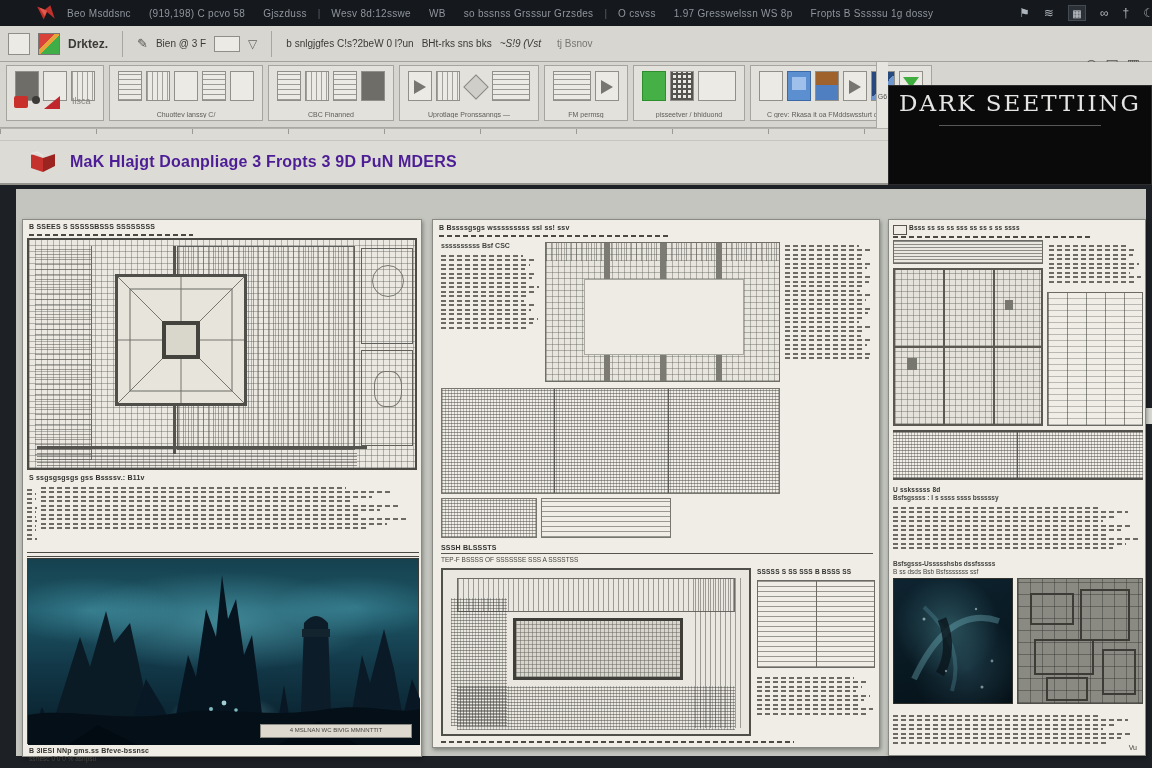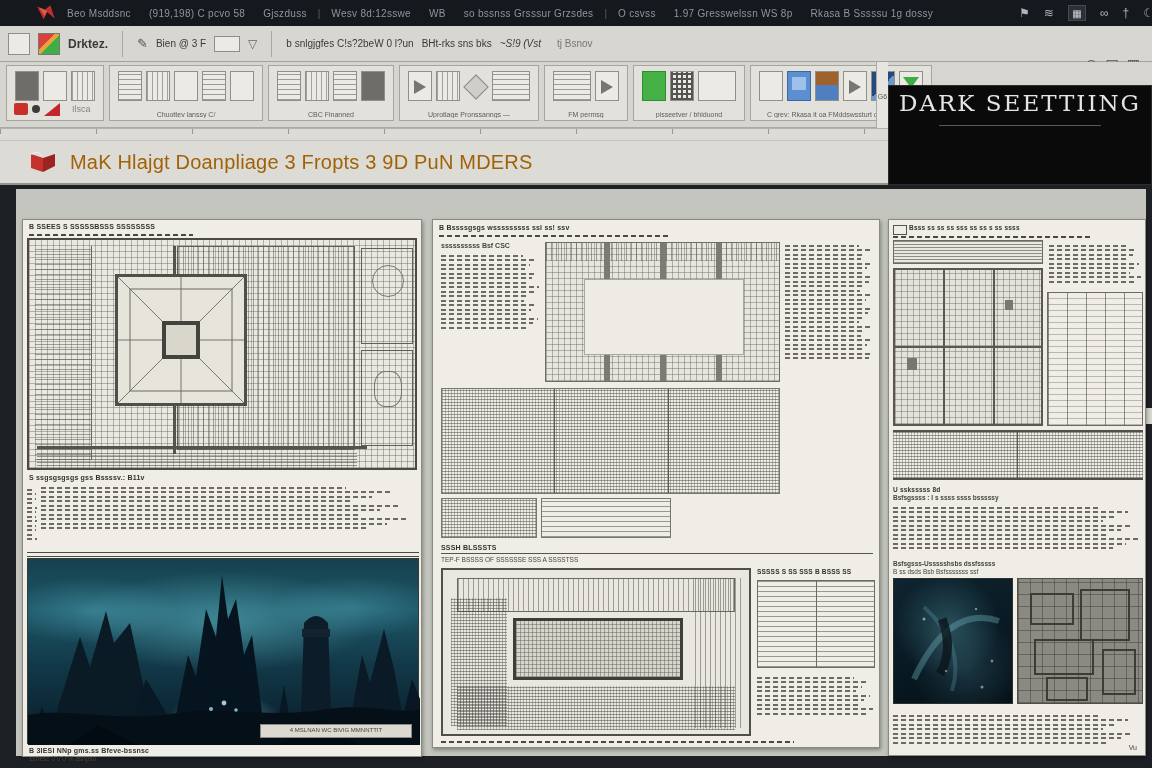--- a/index.html
+++ b/index.html
@@ -47,35 +47,35 @@
   .ic.diamond{border:none;background:none;}
   .ic.diamond::after{content:"";position:absolute;left:3px;top:7px;width:16px;height:16px;background:#cfcec8;
     border:1px solid #8a8984;transform:rotate(45deg);}
   .ic.arrow::after{content:"";position:absolute;left:5px;top:8px;border-left:12px solid #777670;
     border-top:7px solid transparent;border-bottom:7px solid transparent;}
   .ic.funnel{background:#eceae4;}
   .ic.funnel::after{content:"";position:absolute;left:3px;top:5px;border-left:8px solid transparent;
     border-right:8px solid transparent;border-top:11px solid #3fae3f;}
   .ic.funnel::before{content:"";position:absolute;left:10px;top:14px;width:3px;height:10px;background:#3fae3f;}
   .ic.wide{width:38px;}
-  #red-shapes{left:14px;top:96px;height:26px;display:flex;align-items:center;gap:4px;}
+  #red-shapes{left:14px;top:96px;height:26px;display:flex;align-items:flex-start;gap:4px;}
   .rs1{width:14px;height:12px;background:#c9302c;border-radius:2px;}
   .rs2{width:8px;height:8px;background:#3c3b37;border-radius:50%;}
   .rs3{width:0;height:0;border-left:16px solid transparent;border-bottom:13px solid #c0262b;}
   #ilsca{font-size:9px;color:#85847f;margin-left:8px;}
   #edgecol{left:876px;top:62px;width:12px;height:66px;background:#e6e5e0;border-left:1px solid #a9a8a3;
     font-size:7px;color:#55544f;text-align:center;line-height:9px;padding-top:30px;box-sizing:border-box;}
 
   
   #ticks{left:0;top:128px;width:1152px;height:12px;background:#dcdbd6;border-top:1px solid #b3b2ad;
     background-image:repeating-linear-gradient(90deg,#9a9994 0 1px,transparent 1px 96px);background-size:100% 5px;
     background-repeat:no-repeat;}
   #titlestrip{left:0;top:140px;width:888px;height:45px;background:#dcdbd6;border-top:1px solid #c6c5c0;
     border-bottom:2px solid #94938c;display:flex;align-items:center;gap:12px;padding-left:28px;box-sizing:border-box;}
-  #titlestrip .title{font-size:20px;font-weight:normal;color:#a16207;letter-spacing:.2px;}
+  #titlestrip .title{font-size:16px;font-weight:bold;color:#4c1d95;letter-spacing:.2px;}
 
   
   #darkpanel{left:888px;top:85px;width:264px;height:100px;background:#0a0a0b;border:1px solid #2c2c2e;
     box-sizing:border-box;text-align:center;color:#e4e4e2;font-family:"DejaVu Serif",serif;}
   #darkpanel .l1{margin-top:16px;font-size:13px;letter-spacing:3px;}
   #darkpanel .l2{margin-top:4px;font-size:23px;letter-spacing:2px;}
   #darkpanel .rule{width:62%;height:1px;background:#585858;margin:9px auto 0;}
 
   
   #docarea{left:0;top:185px;width:1152px;height:583px;background:#1d2025;}
@@ -137,21 +137,21 @@
     <span class="mi">Beo Msddsnc</span>
     <span class="mi">(919,198) C pcvo 58</span>
     <span class="mi">Gjszduss</span>
     <span class="sep">|</span>
     <span class="mi">Wesv 8d:12sswe</span>
     <span class="mi">WB</span>
     <span class="mi">so bssnss Grsssur Grzsdes</span>
     <span class="sep">|</span>
     <span class="mi">O csvss</span>
     <span class="mi">1.97 Gresswelssn WS 8p</span>
-    <span class="mi">Rkasa B Sssssu 1g dossy</span>
+    <span class="mi">Fropts B Sssssu 1g dossy</span>
     <div id="mb-icons">
       <span>⚑</span>
       <span>≋</span>
       <span class="boxed">▦</span>
       <span>∞</span>
       <span>†</span>
       <span>☾</span>
       <span>➤</span>
     </div>
   </div>

